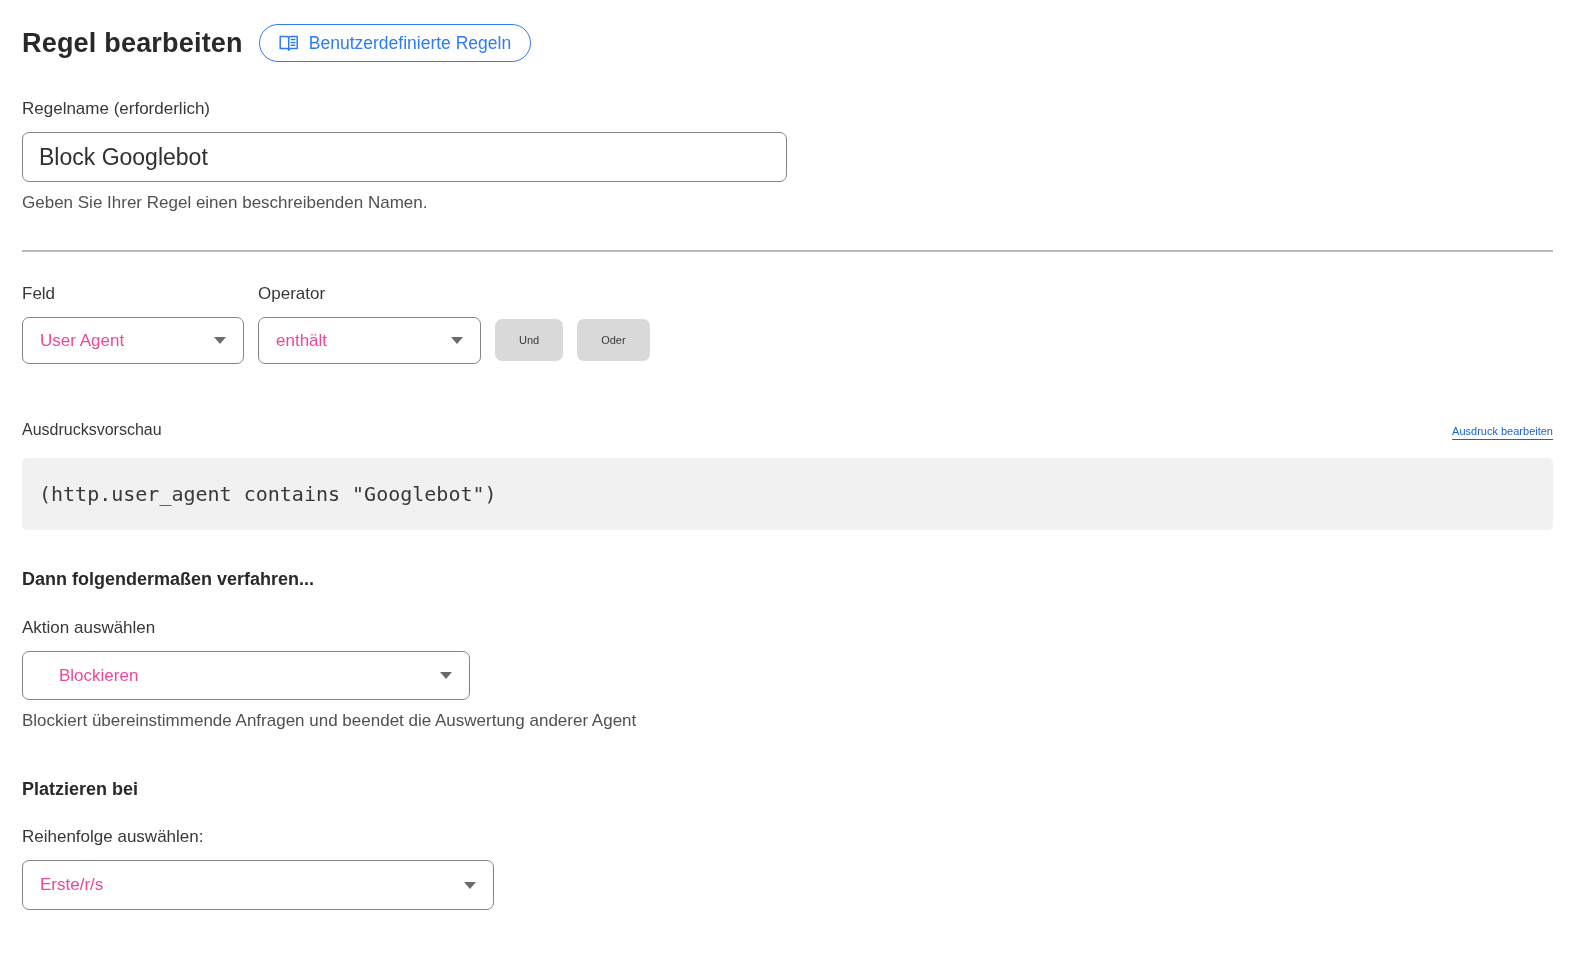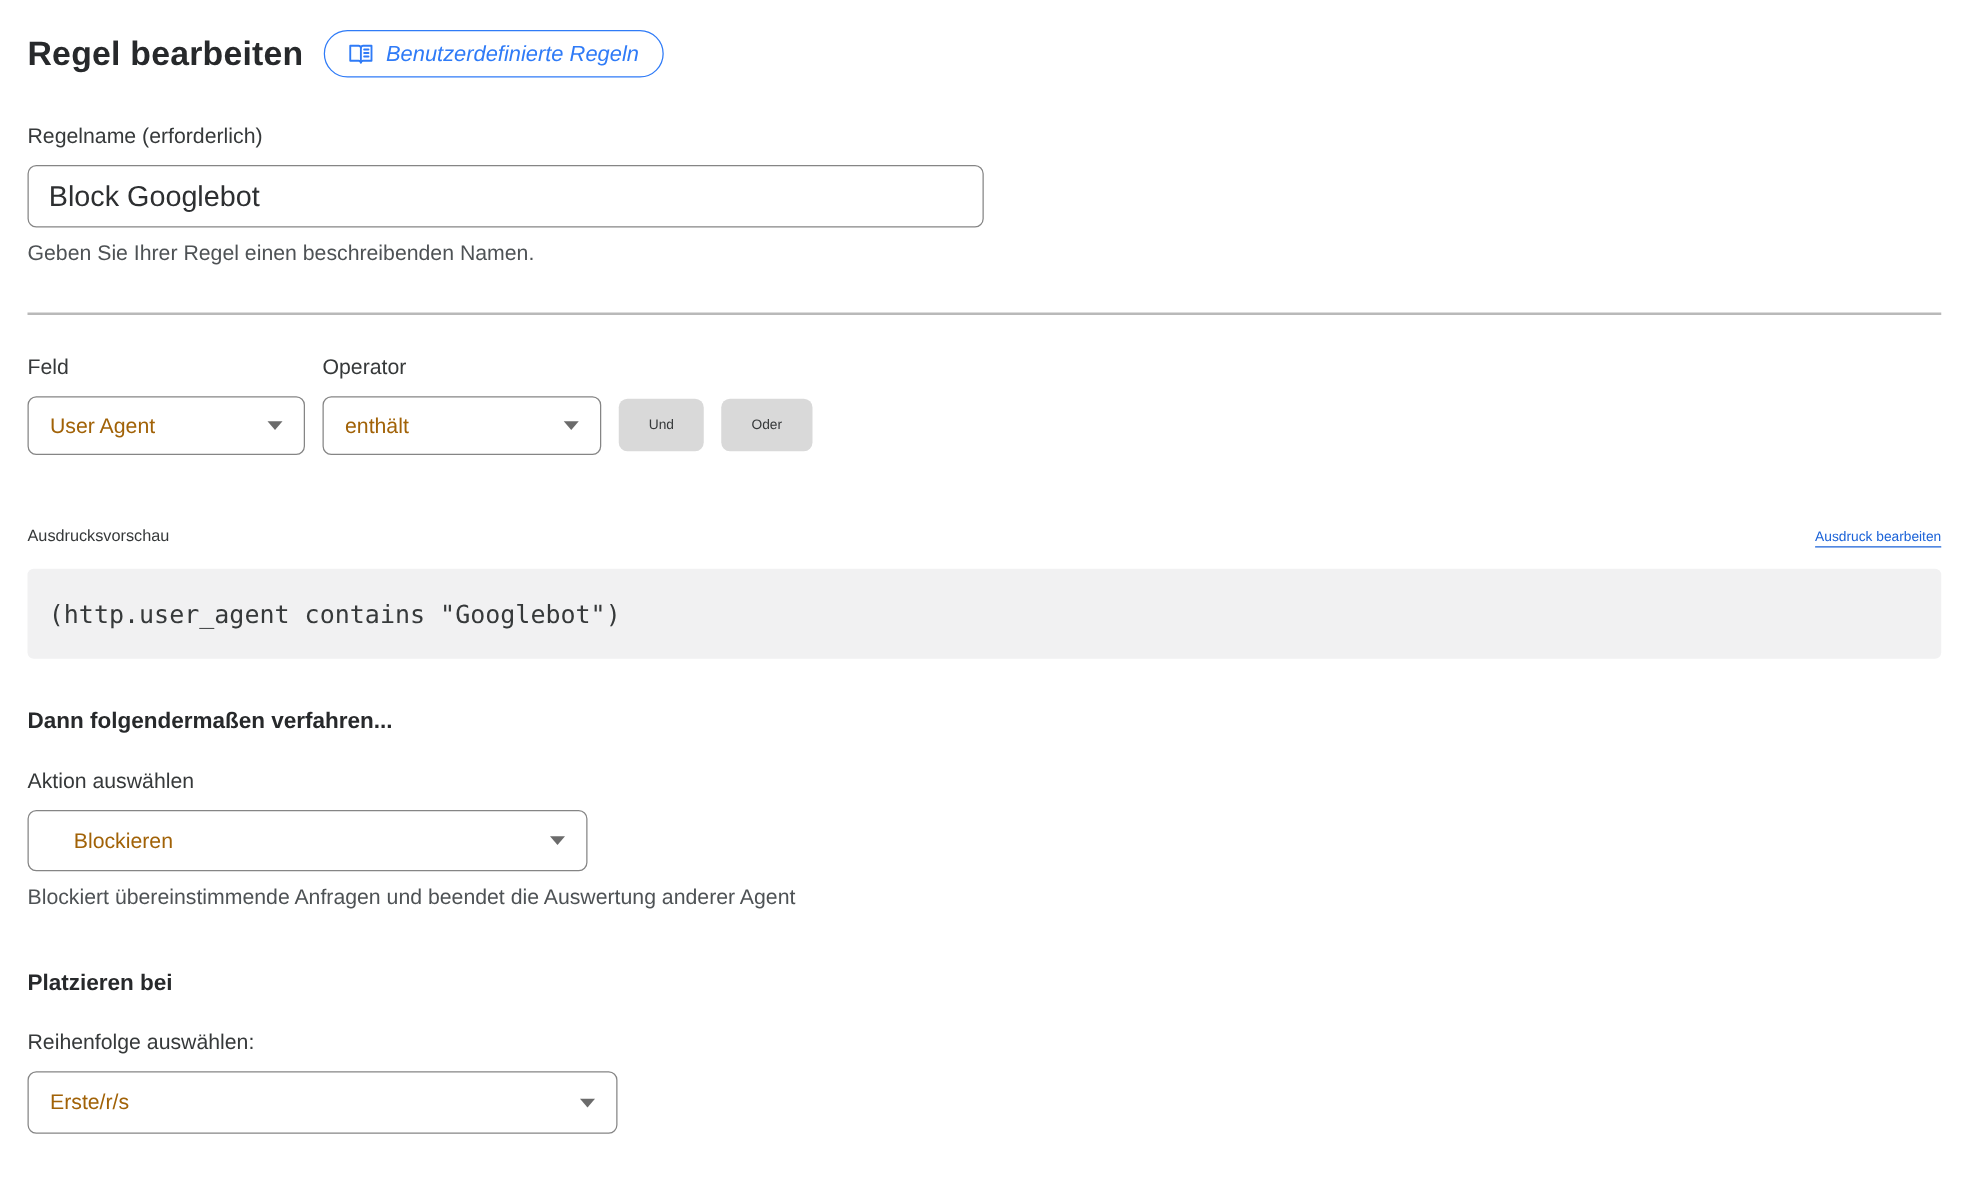--- a/index.html
+++ b/index.html
@@ -32,21 +32,20 @@
     gap: 10px;
     height: 38px;
     padding: 0 19px;
     border: 1.5px solid #2f7bf7;
     border-radius: 19px;
     background: #ffffff;
     color: #2f7bf7;
     font-size: 17.5px;
     font-family: "Liberation Sans", sans-serif;
     cursor: pointer;
-    font-style: italic;
   }
   .badge-pill svg { display: block; }
 
   
   .field-label {
     font-size: 17px;
     color: #36393a;
     line-height: 26px;
     margin-bottom: 10px;
   }
@@ -70,21 +69,21 @@
   }
   .select-box {
     display: flex;
     align-items: center;
     justify-content: space-between;
     height: 47px;
     border: 1px solid #858585;
     border-radius: 7px;
     padding: 0 17px;
     font-size: 17px;
-    color: #a16207;
+    color: #ec4899;
     background: #fff;
     cursor: pointer;
   }
   .caret-down {
     width: 0; height: 0;
     border-left: 6px solid transparent;
     border-right: 6px solid transparent;
     border-top: 7px solid #6b6b6b;
     flex: 0 0 auto;
     margin-left: 12px;
@@ -127,21 +126,21 @@
   .logic-btn.and { margin-left: 0; }
 
   
   .expr-header {
     display: flex;
     align-items: baseline;
     justify-content: space-between;
     margin-top: 57px;
     margin-bottom: 19px;
   }
-  .expr-label { font-size: 13px; color: #36393a; }
+  .expr-label { font-size: 16px; color: #36393a; }
   .expr-edit-link {
     font-size: 11px;
     color: #1a62d8;
     text-decoration: underline;
     text-underline-offset: 4px;
     cursor: pointer;
   }
   .expr-code-block {
     background: #f1f1f2;
     border-radius: 5px;

